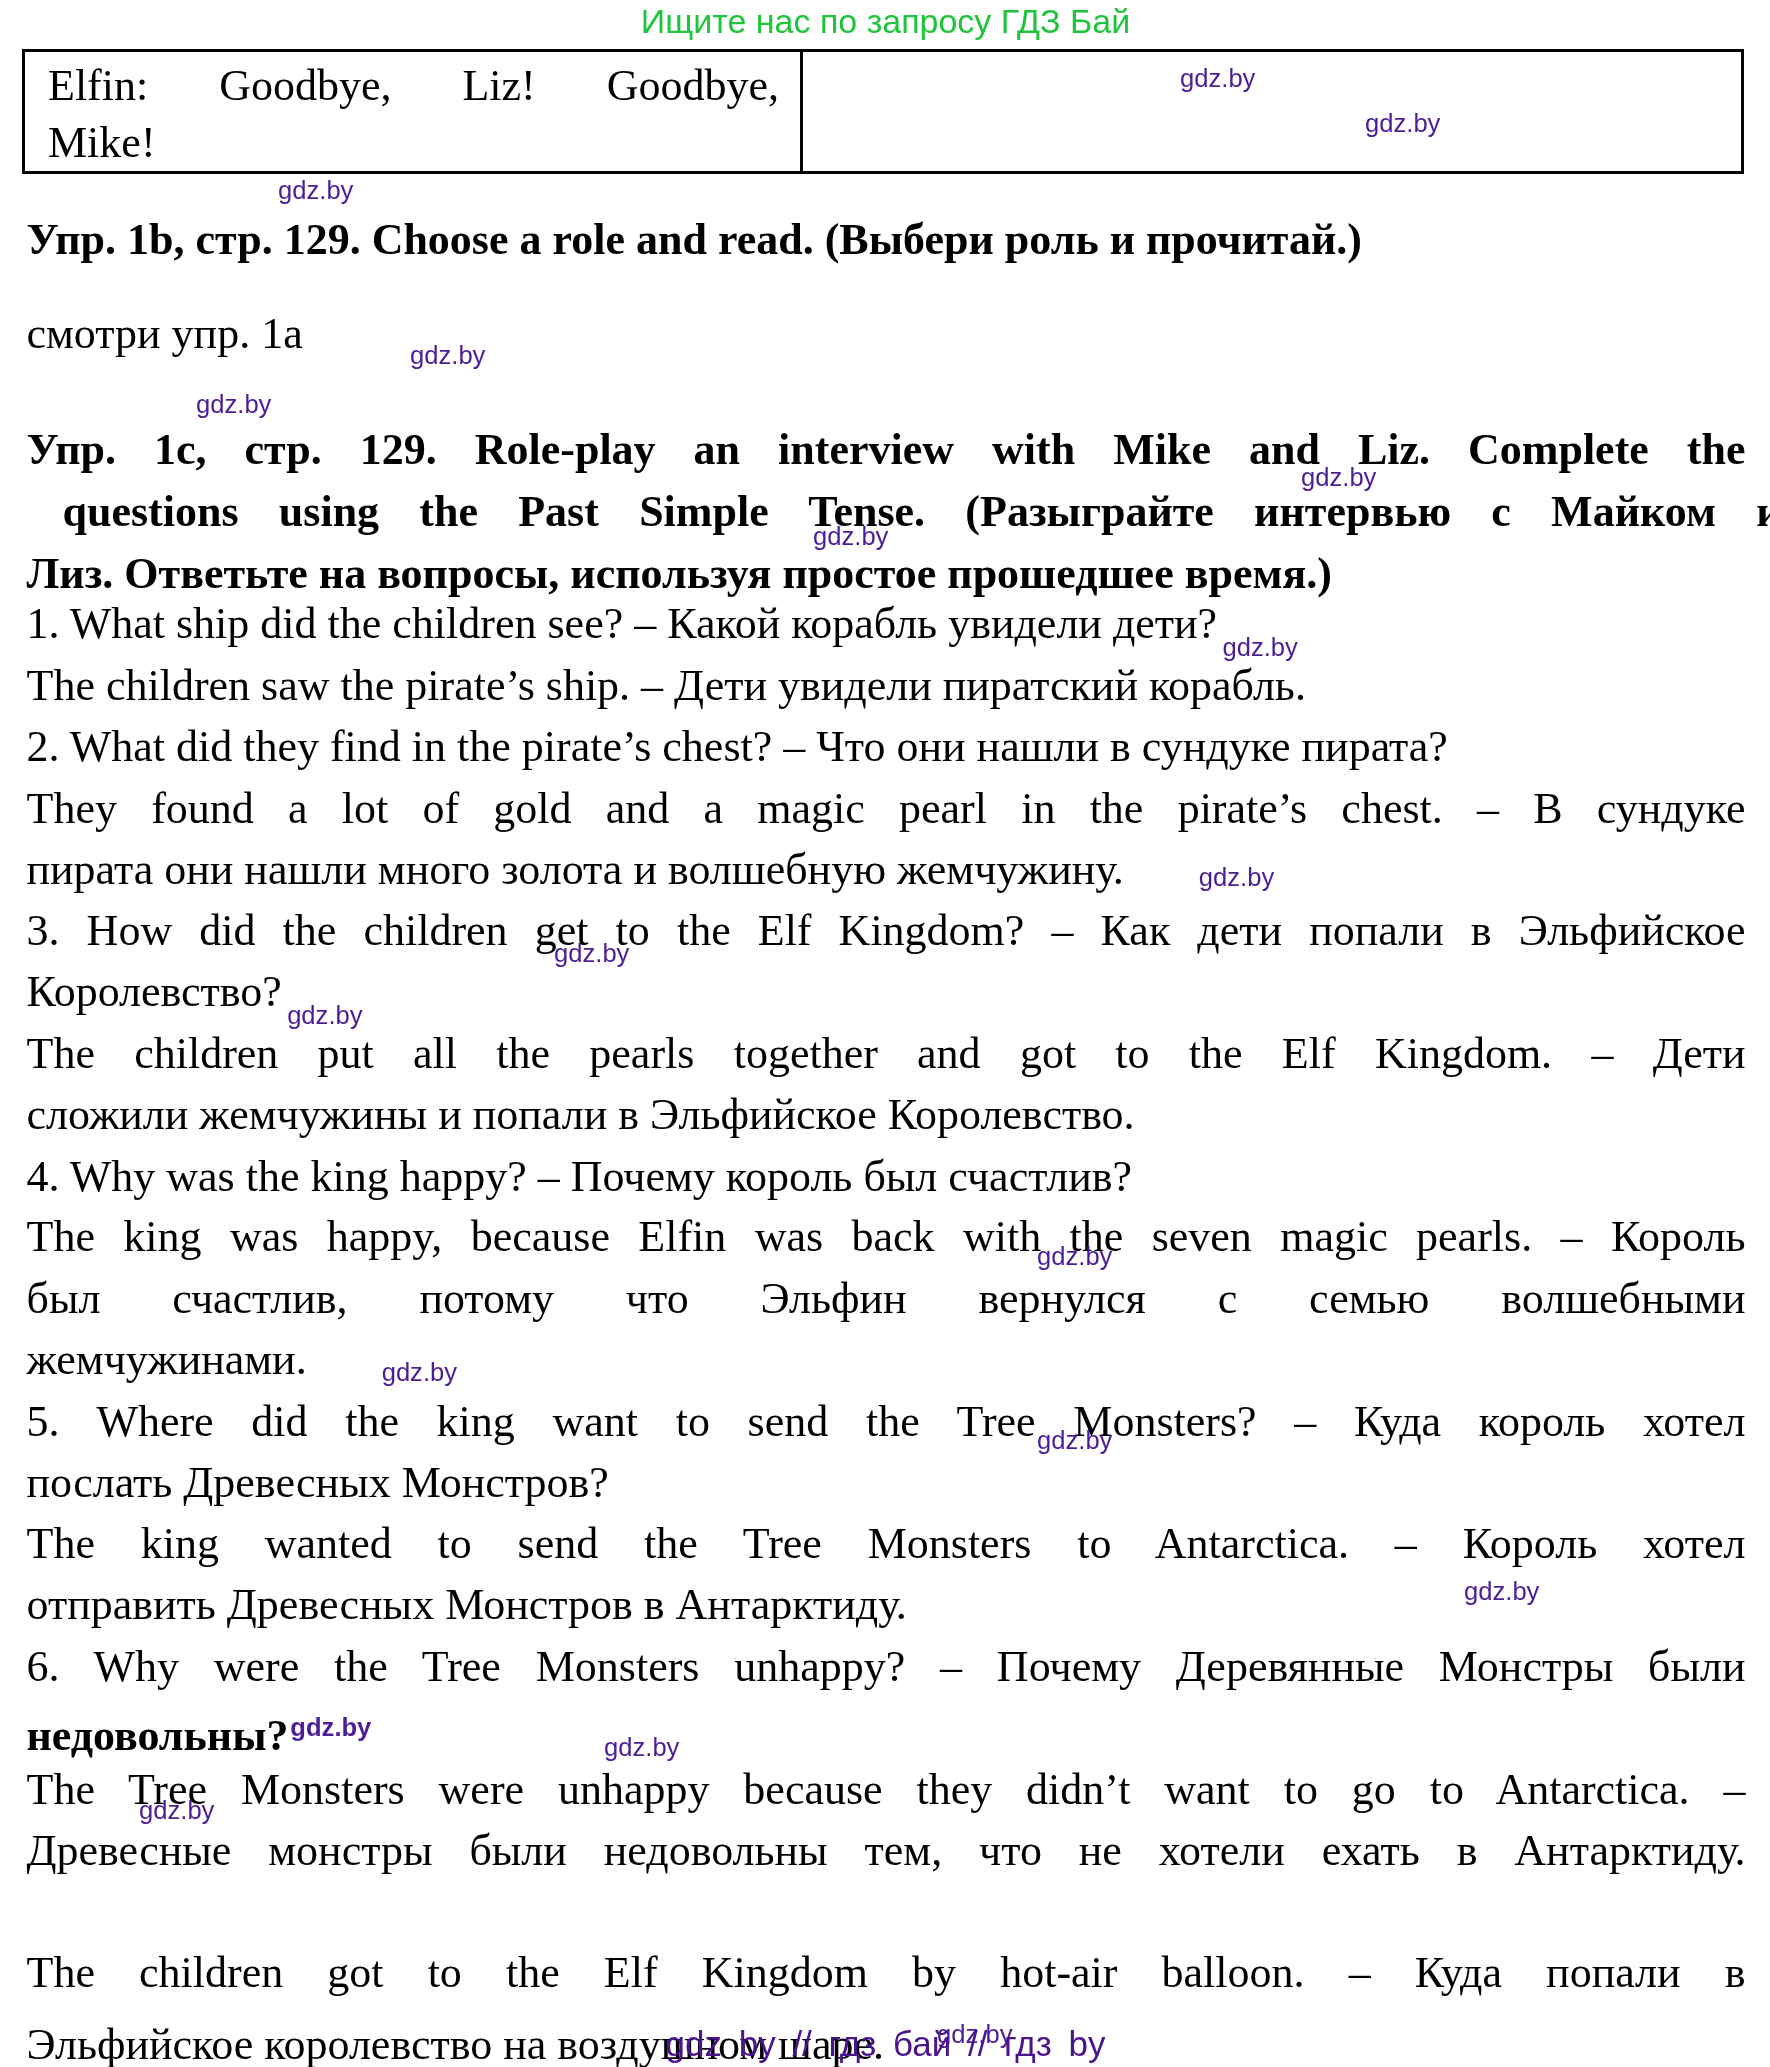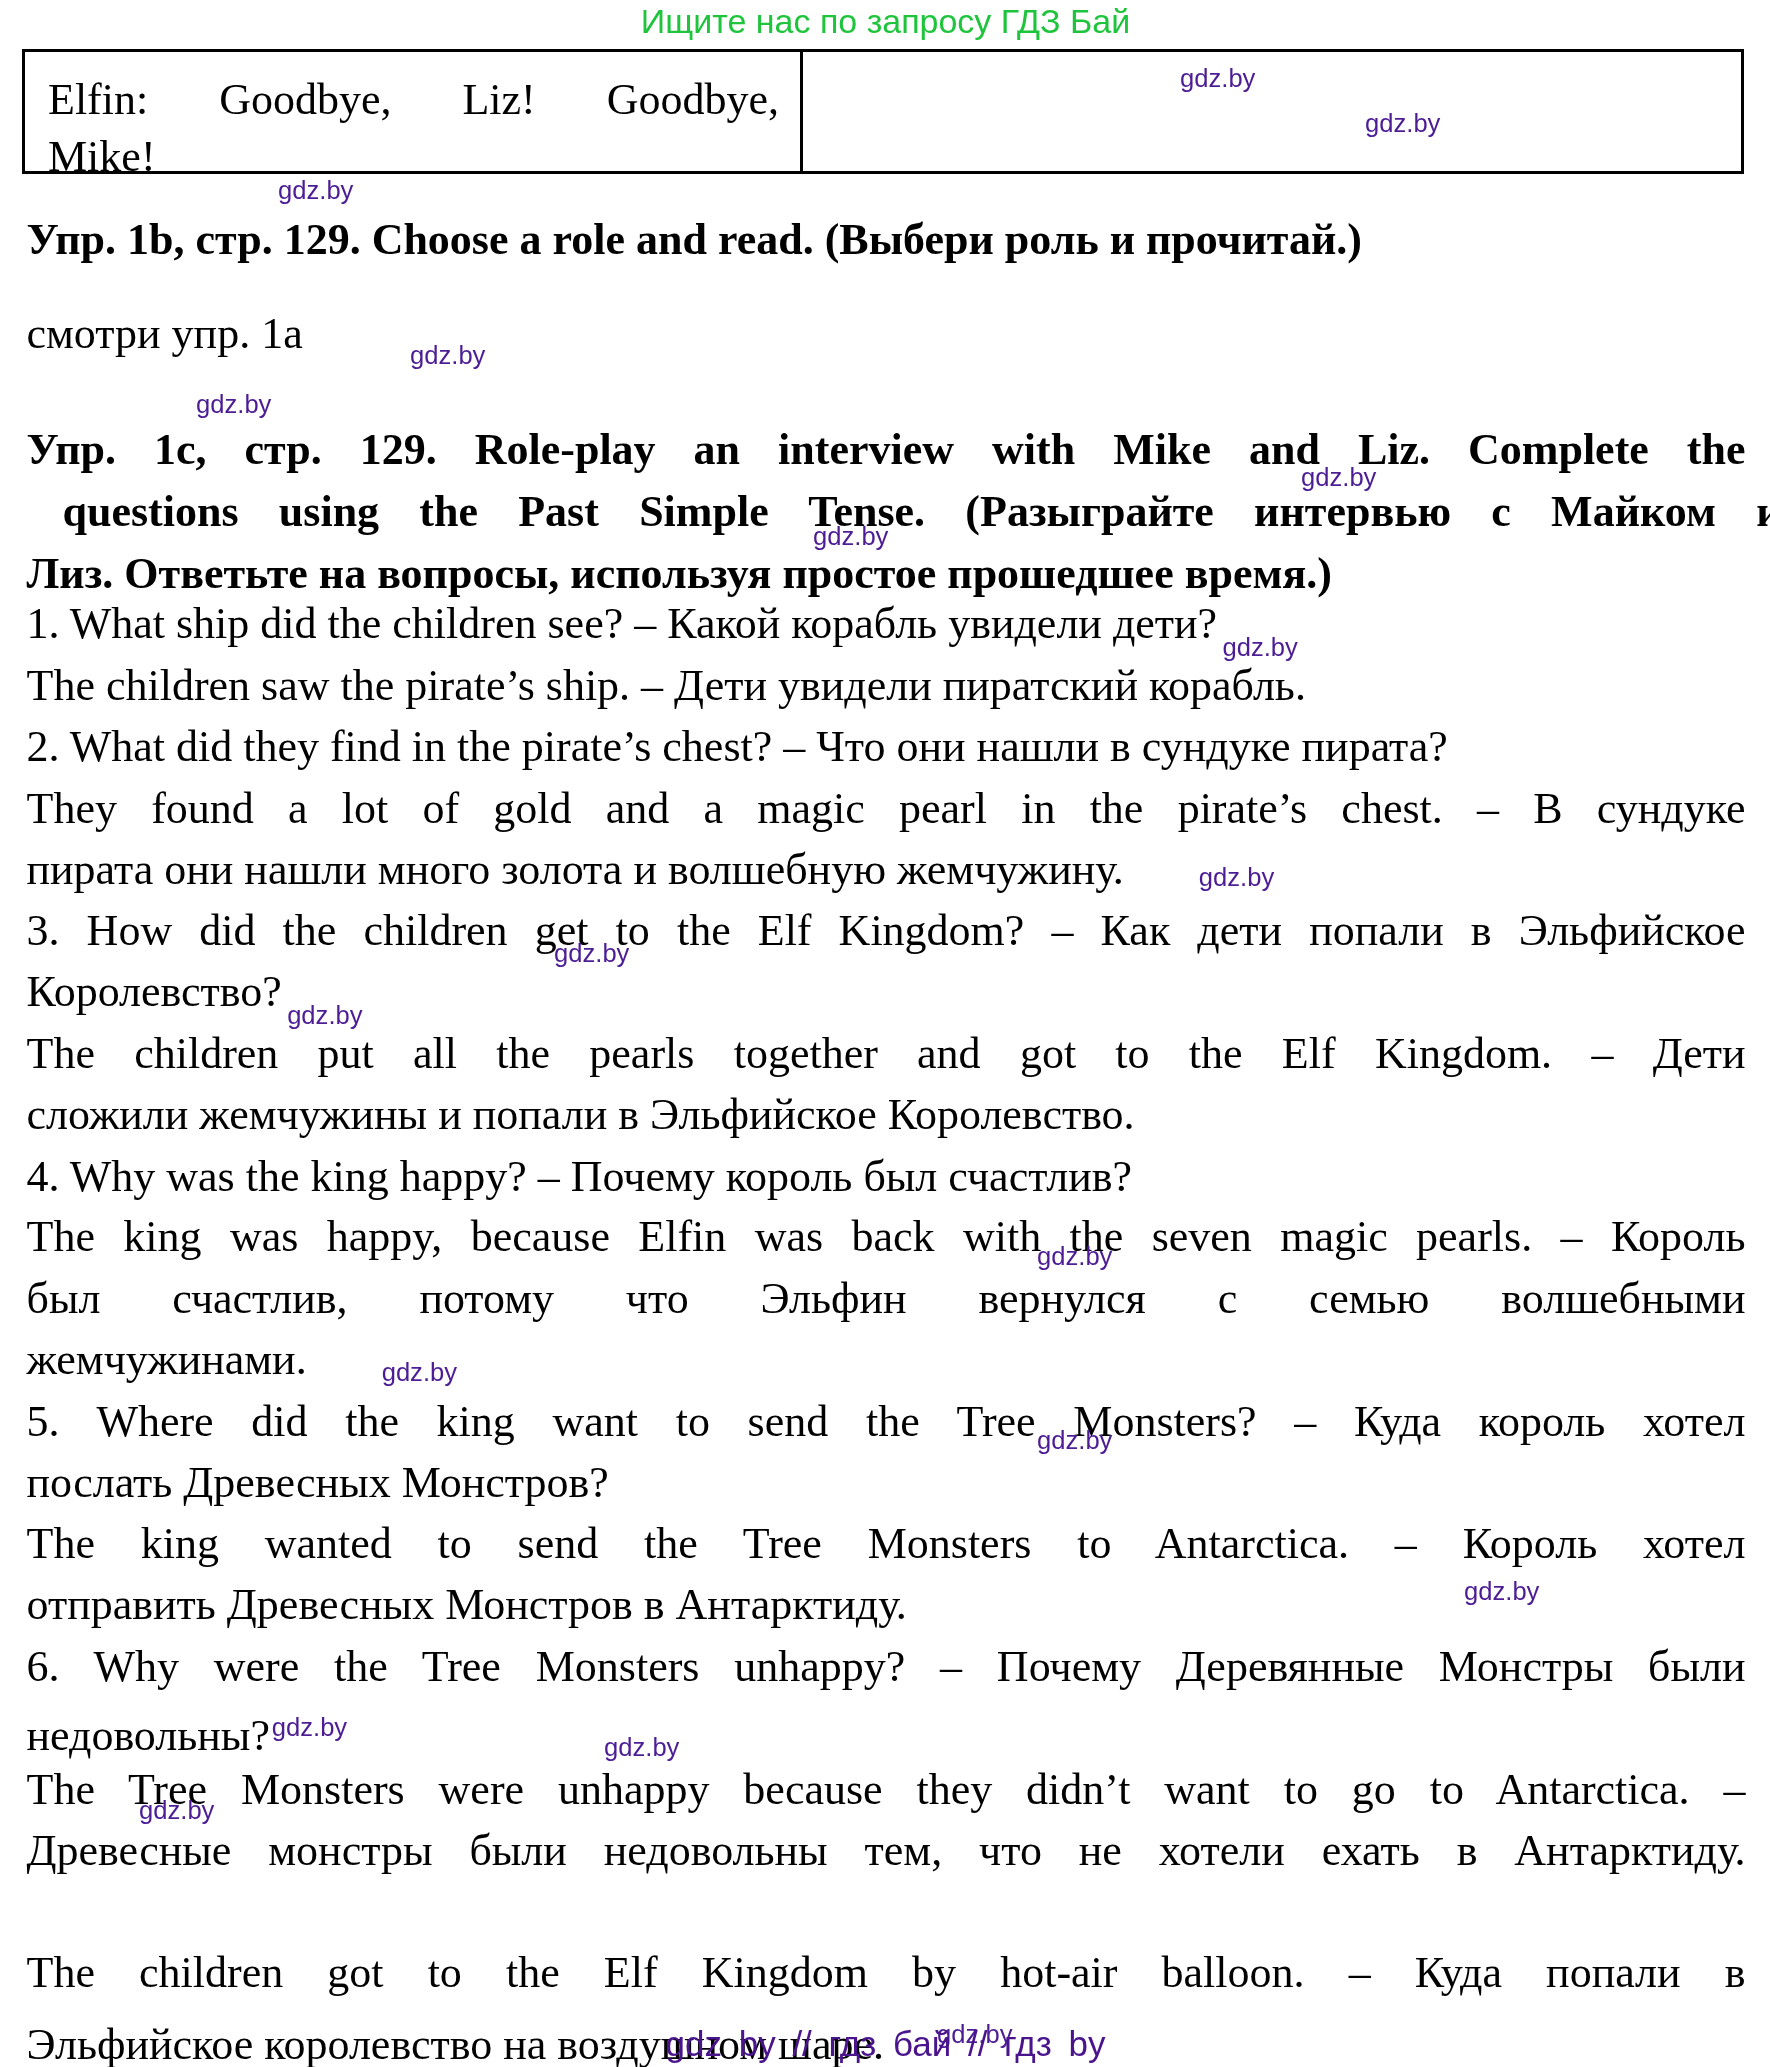--- a/index.html
+++ b/index.html
@@ -25,21 +25,21 @@
     top: 49px; left: 22px;
     width: 1722px; height: 125px;
     border: 3.5px solid #000;
     box-sizing: border-box;
     display: flex;
   }
   .dlg-left {
     width: 778px;
     box-sizing: border-box;
     border-right: 3.5px solid #000;
-    padding: 19px 21px 0 23px;
+    padding: 5px 21px 0 23px;
     font-size: 44px;
     line-height: 57px;
   }
   .dlg-left .l1 { text-align: justify; text-align-last: justify; }
   .dlg-right { position: relative; flex: 1; }
   .wm {
     font-family: "Liberation Sans", sans-serif;
     font-size: 25.6px;
     color: #4c1d95;
   }
@@ -127,21 +127,21 @@
   <div class="line just" style="top:1210px;">The king was happy, because Elfin was back with the seven magic pearls. – Король</div>
   <div class="line just" style="top:1272px;">был счастлив, потому что Эльфин вернулся с семью волшебными</div>
   <div class="line" style="top:1333px;">
     <span>жемчужинами.</span><span class="wm wm-low">gdz.by</span>
   </div>
   <div class="line just" style="top:1395px;">5. Where did the king want to send the Tree Monsters? – Куда король хотел</div>
   <div class="line" style="top:1456px;">послать Древесных Монстров?</div>
   <div class="line" style="top:1578px;">отправить Древесных Монстров в Антарктиду.</div>
   <div class="line just" style="top:1517px;">The king wanted to send the Tree Monsters to Antarctica. – Король хотел</div>
   <div class="line just" style="top:1640px;">6. Why were the Tree Monsters unhappy? – Почему Деревянные Монстры были</div>
-  <div class="line" style="top:1701px;">
+  <div class="line" style="top:1701px;font-weight:bold;">
     <span>недовольны?</span><span class="wm wm-sup">gdz.by</span>
   </div>
   <div class="line just" style="top:1763px;">The Tree Monsters were unhappy because they didn’t want to go to Antarctica. –</div>
   <div class="line just" style="top:1824px;">Древесные монстры были недовольны тем, что не хотели ехать в Антарктиду.</div>
   <div class="line just" style="top:1946px;">The children got to the Elf Kingdom by hot-air balloon. – Куда попали в</div>
   <div class="line" style="top:2008px;">
     <span>Эльфийское королевство на воздушном шаре.</span><span class="wm wm-sup3">gdz.by</span>
   </div>
 
   <span class="wm wm-float" style="left:554px; top:939px;">gdz.by</span>

